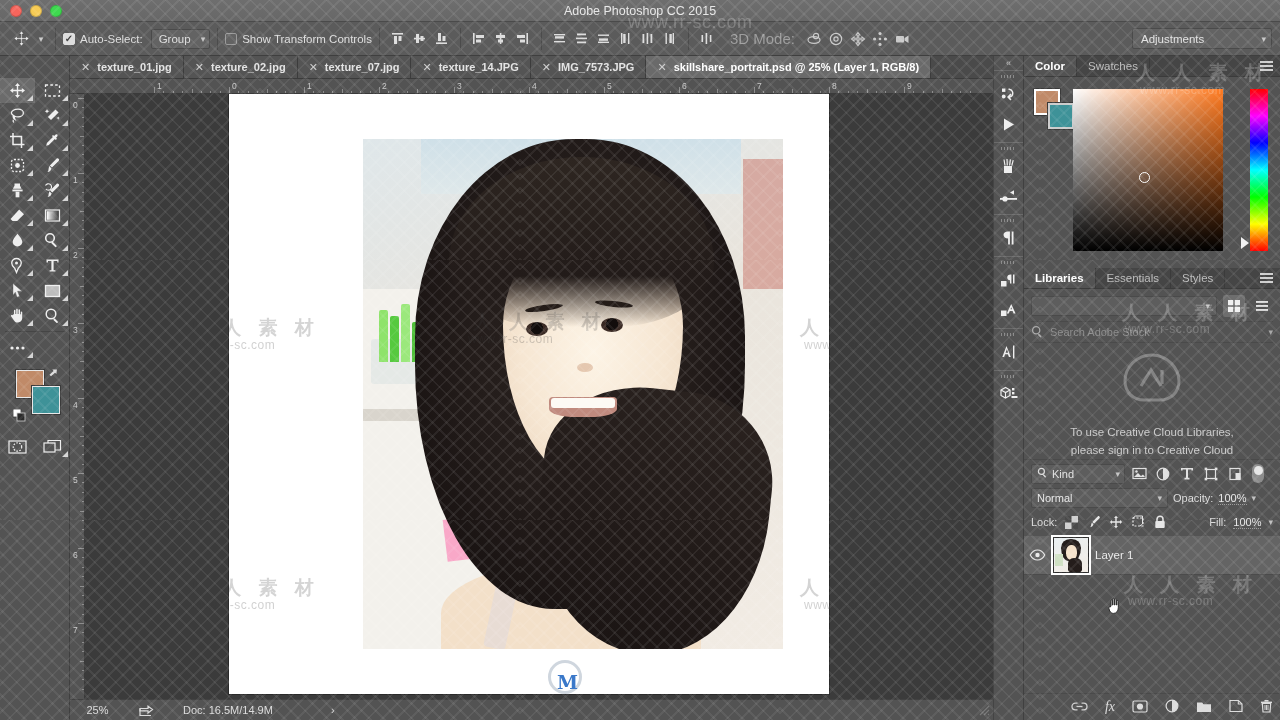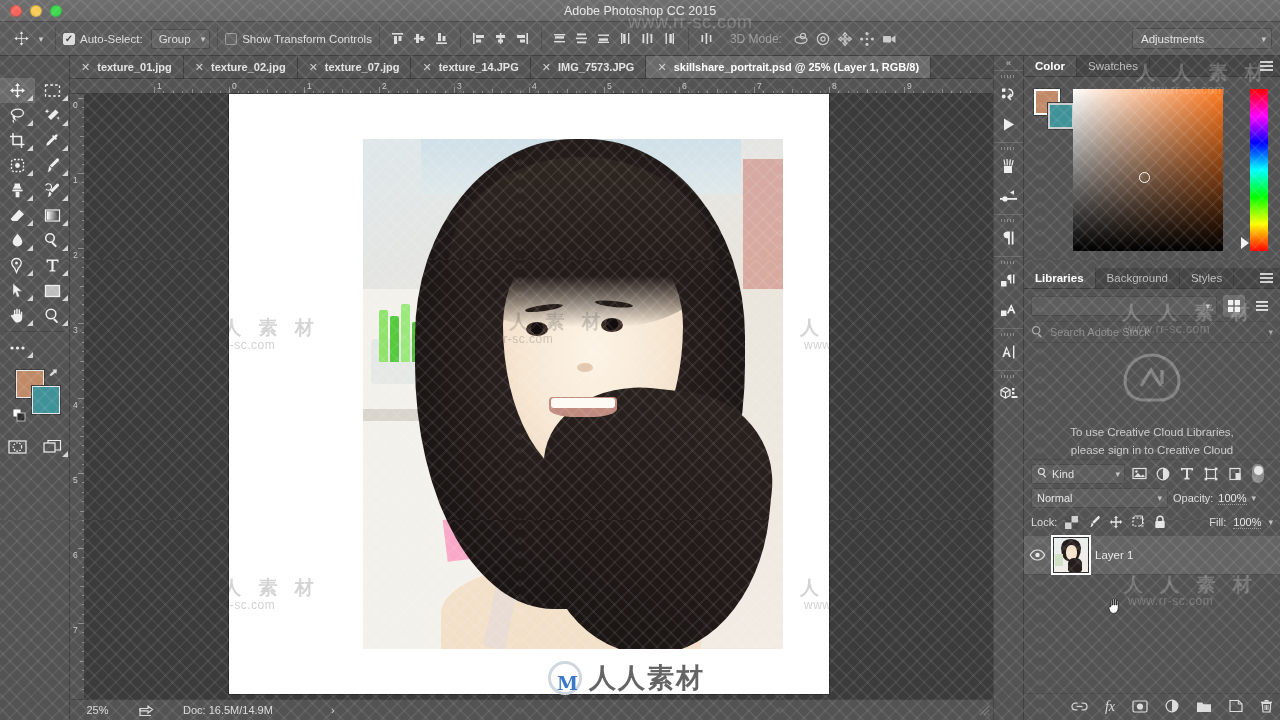--- a/index.html
+++ b/index.html
@@ -46,21 +46,21 @@
   .chk.on:after{ content:"✓"; color:#3b3b3b; font-size:10px; line-height:1; font-weight:bold;}
   .oblabel{ color:#dedede; font-size:11.5px; white-space:nowrap; }
   .obgroup{ display:flex;align-items:center; }
   .selbox{
     height:20px;border:1px solid #4a4a4a;background:#636363;border-radius:2px;
     display:flex;align-items:center;padding:0 4px 0 7px; gap:10px; margin-left:8px;
   }
   .selbox .cv{ font-size:9px;color:#c6c6c6; }
   .align-ico{ width:22px;height:22px;display:flex;align-items:center;justify-content:center; }
   .align-ico svg{ display:block; }
-  .mode3d{ color:#9d9d9d; font-size:12px; margin:0 8px 0 12px; }
+  .mode3d{ color:#9d9d9d; font-size:15px; margin:0 8px 0 12px; }
   .ws-select{
     position:absolute; right:8px; top:6px; width:140px; height:21px;
     background:#636363;border:1px solid #4a4a4a;border-radius:2px;
     display:flex;align-items:center;justify-content:space-between;padding:0 5px 0 8px;
     color:#e2e2e2;font-size:11.5px;
   }
 
   
   .tabbar{
     position:absolute; left:70px; top:56px; width:1210px; height:23px;
@@ -1058,21 +1058,21 @@
       </div>
       <div class="cp-field">
         <div class="cp-picker"></div>
       </div>
       <div class="cp-huemark"></div>
       <div class="cp-hue"></div>
     </div>
 
     <div class="panel-tabs">
       <div class="ptab active">Libraries</div>
-      <div class="ptab">Background</div>
+      <div class="ptab">Essentials</div>
       <div class="ptab">Styles</div>
       <div class="pmenu">
           <i></i>
           <i></i>
           <i></i>
         </div>
     </div>
     <div class="libpanel">
       <div class="lib-row">
         <div class="lib-drop">
@@ -1368,21 +1368,20 @@
     <span class="wm-cn wm-cn-d">人 人 素 材</span>
   </div>
   <div class="wm" style="left:804px;top:598px;">
     <span class="wm-url wm-url-d">www.rr-sc.com</span>
   </div>
 
   <div class="brandmark">
     <div class="brand-c">
       <span class="brand-m">M</span>
     </div>
-    <div class="brand-txt">人人素材</div>
   </div>
 
   <div class="wm" style="left:1108px;top:596px;">
     <svg width="20" height="24" viewBox="0 0 20 24">
         <path d="M3 10V4.6c0-.9 1.4-.9 1.4 0V9h.5V3c0-1 1.5-1 1.5 0v6h.5V3.6c0-1 1.5-1 1.5 0V9h.5V5.2c0-.9 1.4-.9 1.4 0v6.6c0 3.3-2 5.6-4.7 5.6 -1.8 0-3-.9-3.9-2.4L.8 12.2c-.5-.9 .6-1.8 1.3-1z" fill="#ffffff" stroke="#2a2a2a" stroke-width="1"></path>
       </svg>
   </div>
 
 </div>
 

